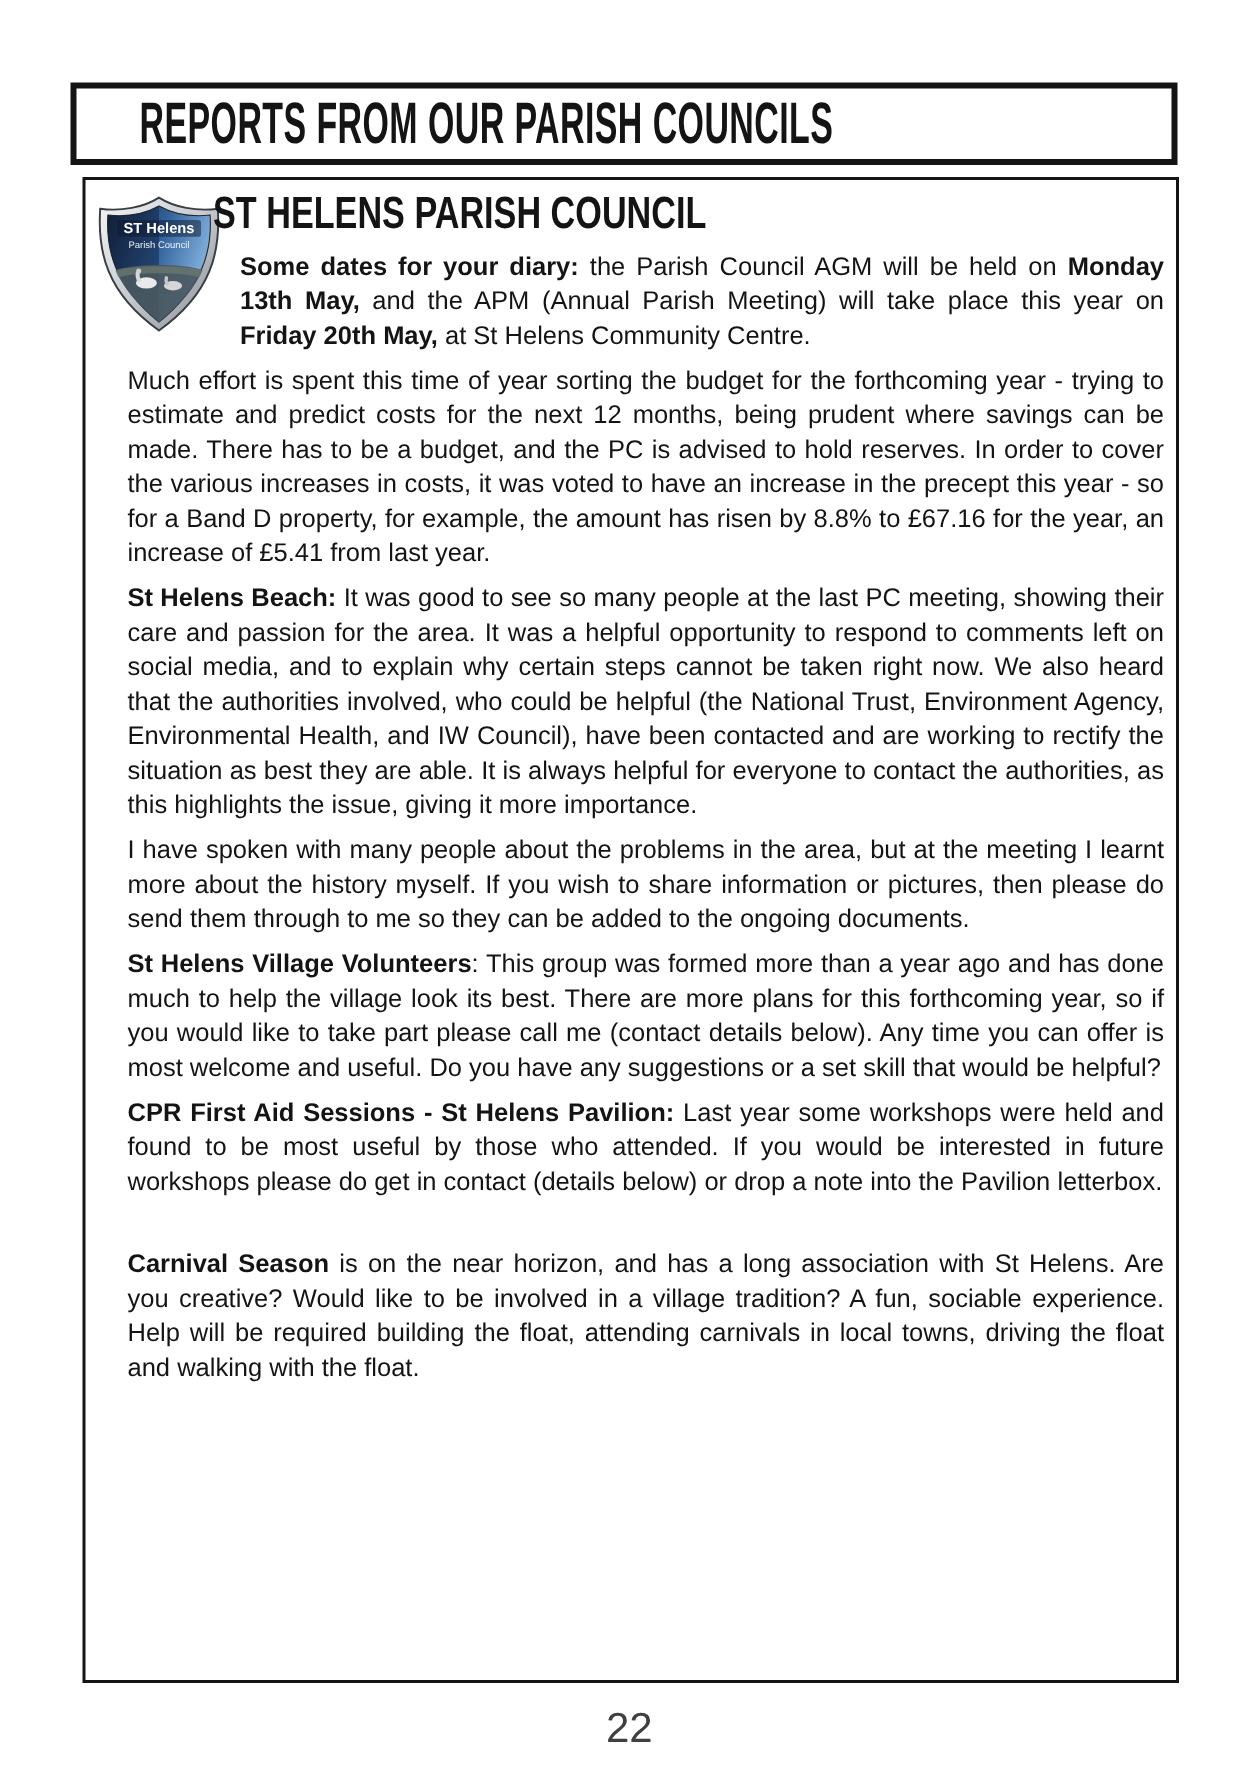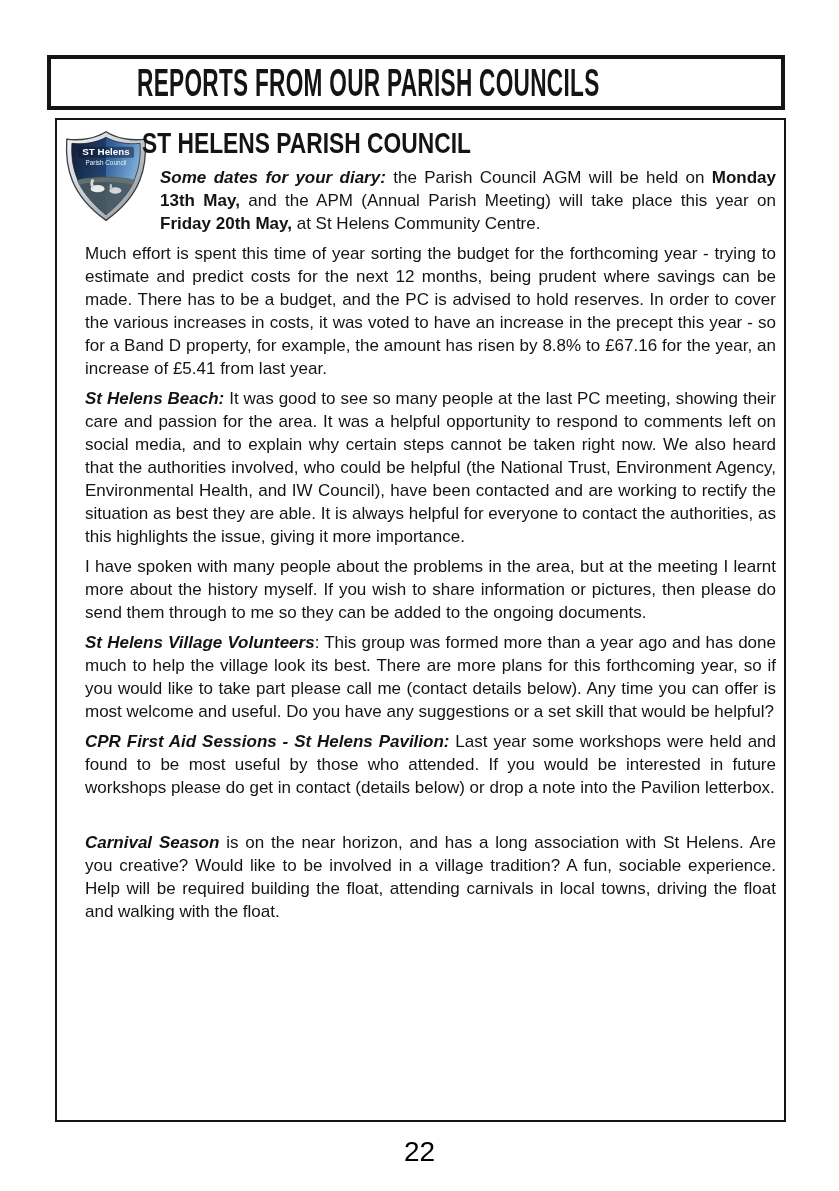--- a/index.html
+++ b/index.html
@@ -6,21 +6,21 @@
   body{
     width:839px;height:1191px;position:relative;
     background:#ffffff;color:#141414;
     font-family:"Liberation Sans", sans-serif;
     overflow:hidden;
   }
   
   .banner{
     position:absolute;left:47px;top:55px;width:738px;height:55px;
     border:4px solid #141414;box-sizing:border-box;background:#fff;
-    display:flex;align-items:center;padding-left:44px;
+    display:flex;align-items:center;
   }
   .banner-title{
     margin-left:42px;font-weight:bold;font-size:39px;line-height:1;
     letter-spacing:0.5px;white-space:nowrap;
     transform:scaleX(0.58);transform-origin:left center;
   }
   
   .panel{
     position:absolute;left:55px;top:118px;width:731px;height:1004px;
     border:2px solid #141414;box-sizing:border-box;background:#fff;
@@ -35,25 +35,25 @@
     font-size:30px;font-weight:bold;line-height:34px;margin:0 0 6px 0;
     white-space:nowrap;transform:scaleX(0.76);transform-origin:left center;
   }
   .article-body p.para{
     margin:0 0 7px 0;
     font-size:17px;line-height:23px;
     text-align:justify;
   }
   .article-body p.para:last-child{margin-bottom:0;margin-top:32px;}
   .para .b{font-weight:bold;}
-  .para .bi{font-weight:bold;font-style:italic;}
+  .para .bi{font-weight:bold;}
   
   .page-number{
     position:absolute;left:0;top:1136px;width:100%;
-    text-align:center;font-size:28px;color:#000000;
+    text-align:center;font-size:28px;color:#404040;
   }
 </style>
 </head>
 <body>
 
 <div class="banner">
   <div class="banner-title">REPORTS FROM OUR PARISH COUNCILS</div>
 </div>
 
 <div class="panel">

